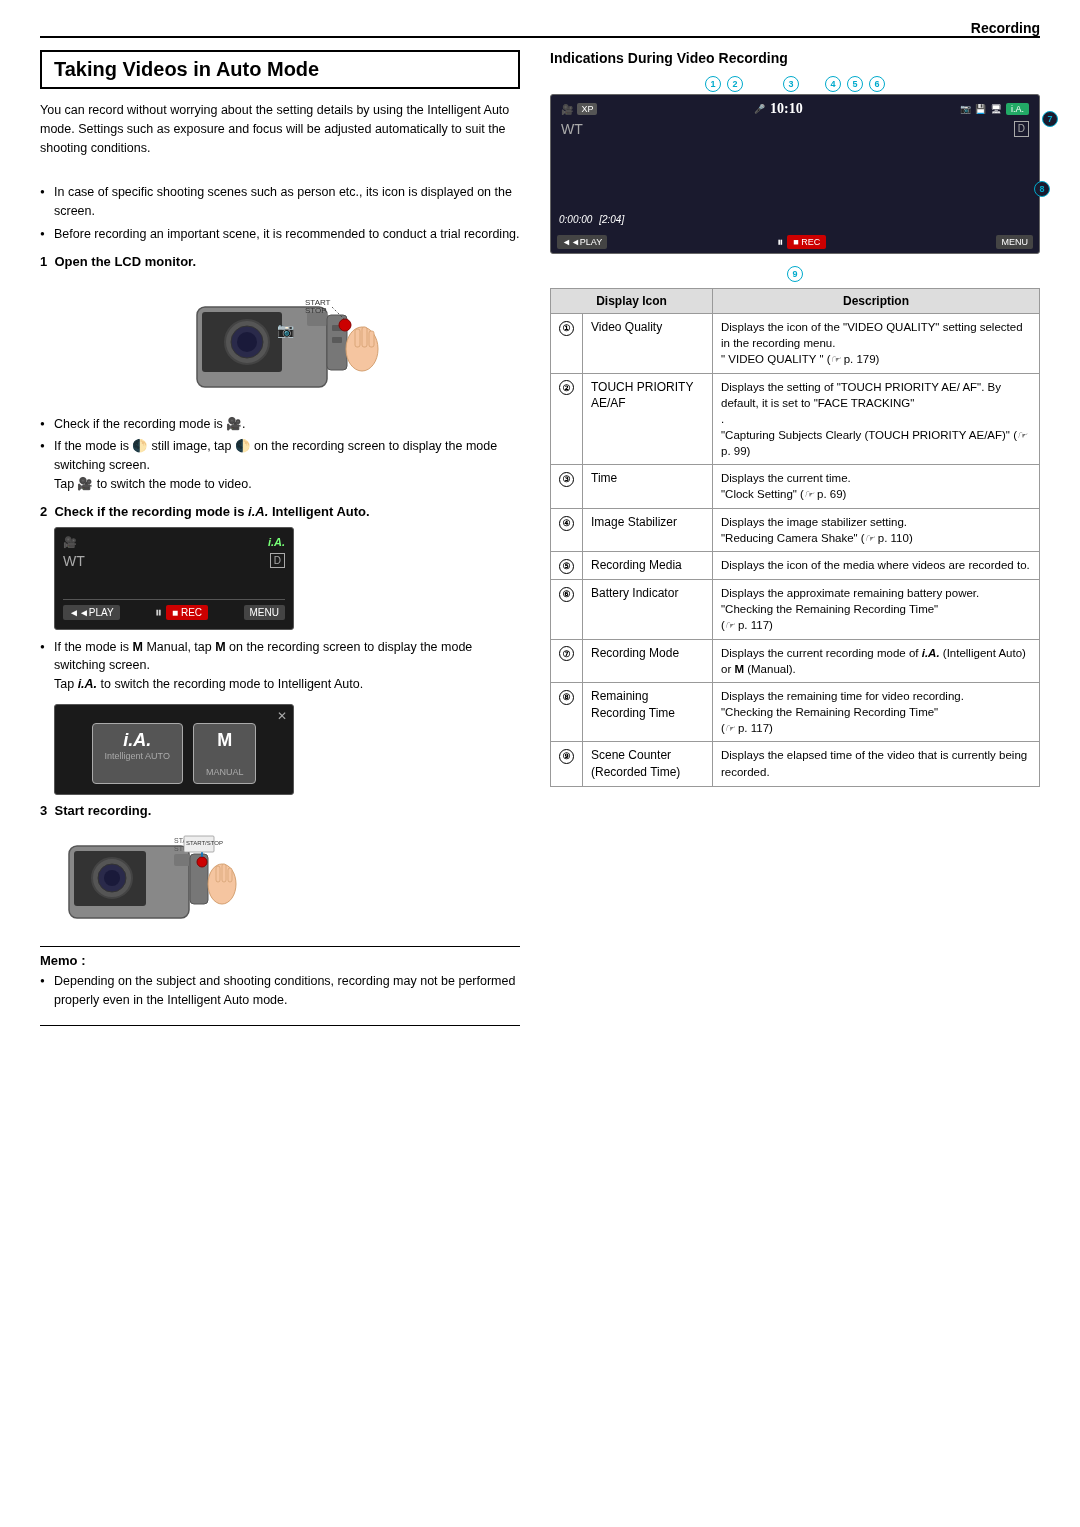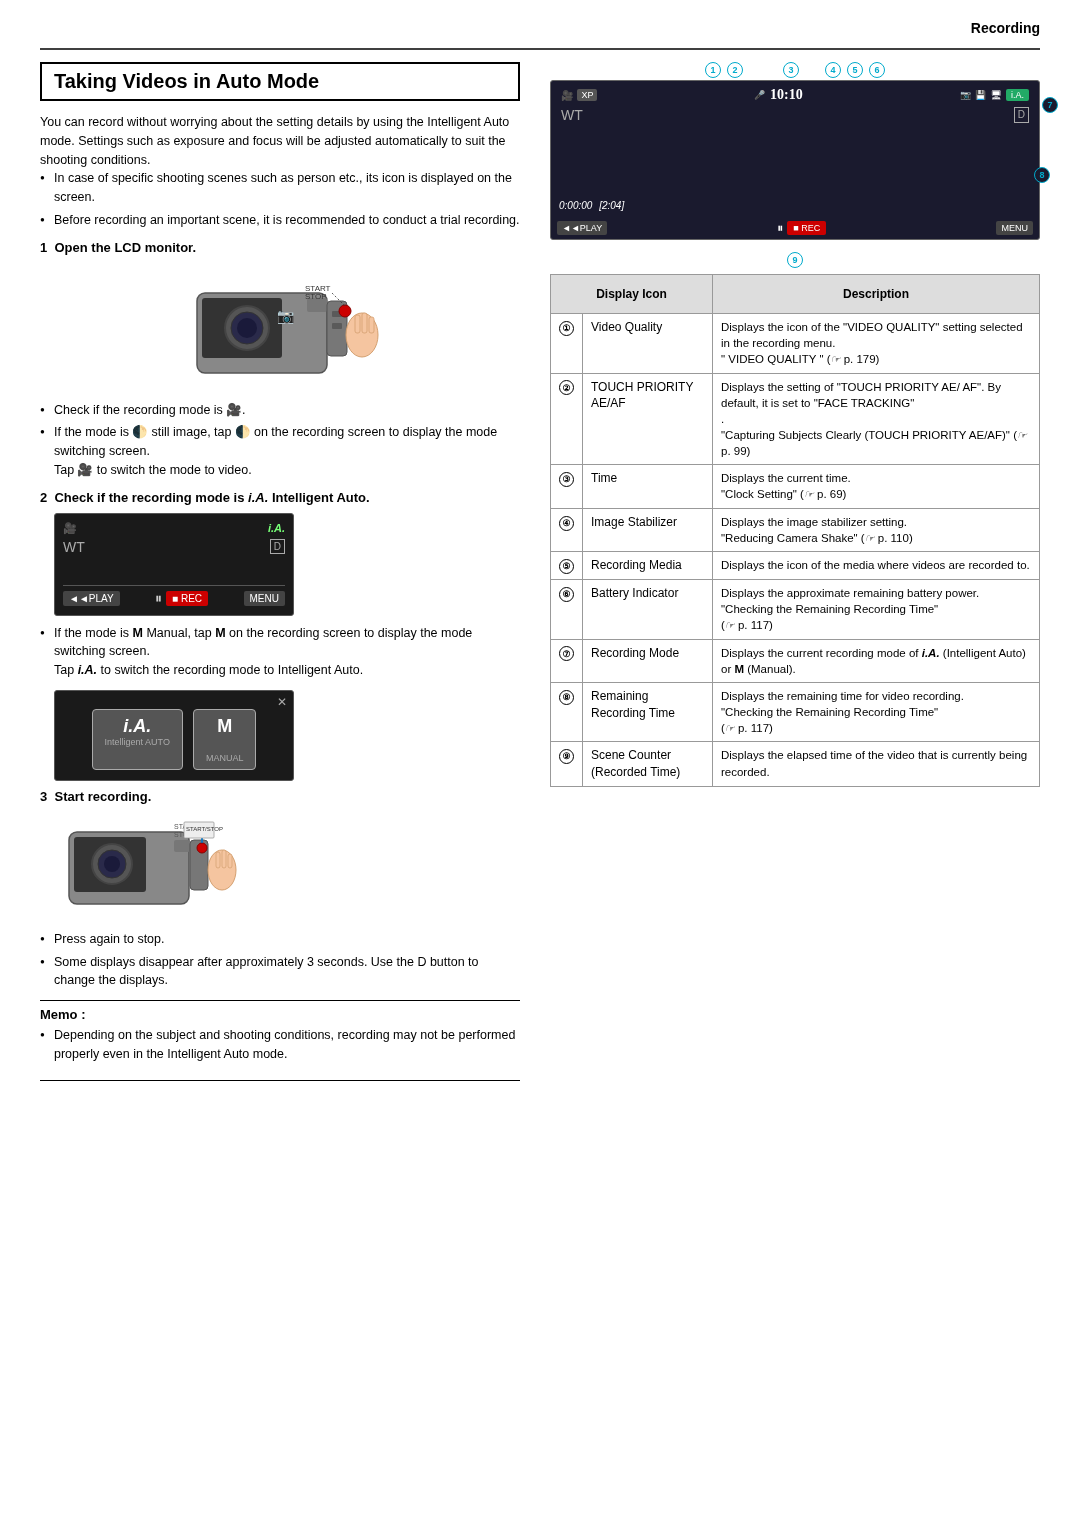--- a/index.html
+++ b/index.html
@@ -18,22 +18,22 @@
       min-height: 1527px;
       padding: 20px 40px 40px 40px;
       display: flex;
       flex-direction: column;
     }
 
     
     .page-header {
       display: flex;
       justify-content: flex-end;
-      border-bottom: 2px solid #404040;
-      padding-bottom: 12px;
+      border-bottom: 2px solid #000000;
+      padding-bottom: 0;
       margin-bottom: 12px;
     }
     .page-header-title {
       font-size: 14px;
       font-weight: bold;
     }
 
     
     .two-col {
       display: flex;
@@ -57,21 +57,21 @@
       border: 2px solid #000;
       padding: 6px 12px;
       margin-bottom: 12px;
       display: inline-block;
       width: 100%;
     }
 
     .intro-text {
       font-size: 12.5px;
       line-height: 1.5;
-      margin-bottom: 0;
+      margin-bottom: 26px;
     }
 
     .bullet-list {
       list-style: none;
       margin-bottom: 10px;
     }
     .bullet-list li {
       font-size: 12.5px;
       line-height: 1.5;
       padding-left: 14px;
@@ -319,21 +319,21 @@
     
     .info-table {
       width: 100%;
       border-collapse: collapse;
       font-size: 12px;
     }
 
     .info-table th {
       background: #ddd;
       border: 1px solid #999;
-      padding: 12px 8px;
+      padding: 5px 8px;
       font-weight: bold;
       text-align: center;
     }
 
     .info-table td {
       border: 1px solid #999;
       padding: 5px 8px;
       vertical-align: top;
       line-height: 1.4;
     }
@@ -537,36 +537,33 @@
           <rect x="168" y="38" width="4" height="18" rx="2" fill="#f5c5a0" stroke="#d4a070" stroke-width="0.7"></rect>
           <rect x="174" y="42" width="4" height="14" rx="2" fill="#f5c5a0" stroke="#d4a070" stroke-width="0.7"></rect>
           <circle cx="148" cy="36" r="5" fill="#cc0000" stroke="#880000" stroke-width="1"></circle>
           <line x1="148" y1="31" x2="148" y2="25" stroke="#07c" stroke-width="1" stroke-dasharray="2,1"></line>
 
           <rect x="130" y="10" width="30" height="16" rx="1" fill="#eee" stroke="#999" stroke-width="0.8"></rect>
           <text x="132" y="19" fill="#333" font-size="6" font-family="Arial">START/STOP</text>
         </svg>
       </div>
 
-      <ul class="bullet-list">
-        <li>Press again to stop.</li>
-        <li>Some displays disappear after approximately 3 seconds. Use the D button to change the displays.</li>
-      </ul>
 
       
       <div class="memo-box">
         <div class="memo-title">Memo :</div>
         <ul class="bullet-list">
           <li>Depending on the subject and shooting conditions, recording may not be performed properly even in the Intelligent Auto mode.</li>
         </ul>
       </div>
 
     </div>
 
     <div class="right-col">
+      <div class="right-section-title">Indications During Video Recording</div>
 
       <div style="margin-bottom: 6px;">
 
         <div class="num-row">
           <span class="num-circle num-circle-cyan">1</span>
           <span class="num-circle num-circle-cyan">2</span>
           <span style="width:30px;"></span>
           <span class="num-circle num-circle-cyan">3</span>
           <span style="width:16px;"></span>
           <span class="num-circle num-circle-cyan">4</span>

